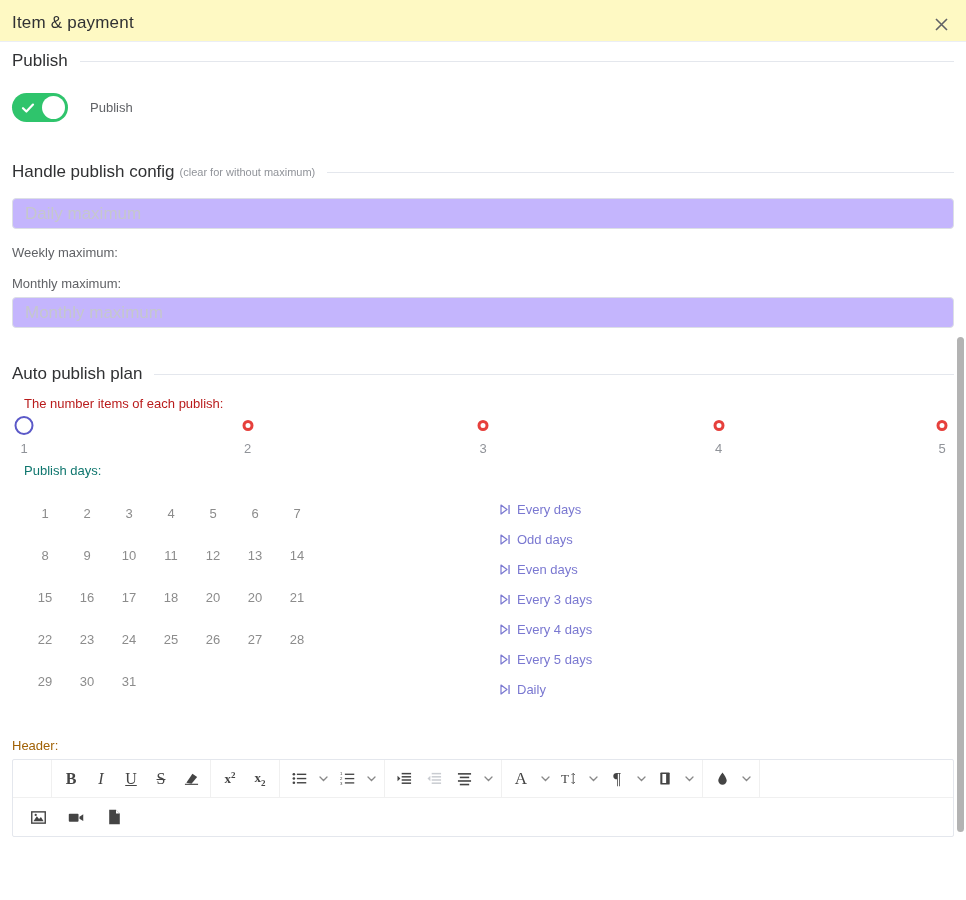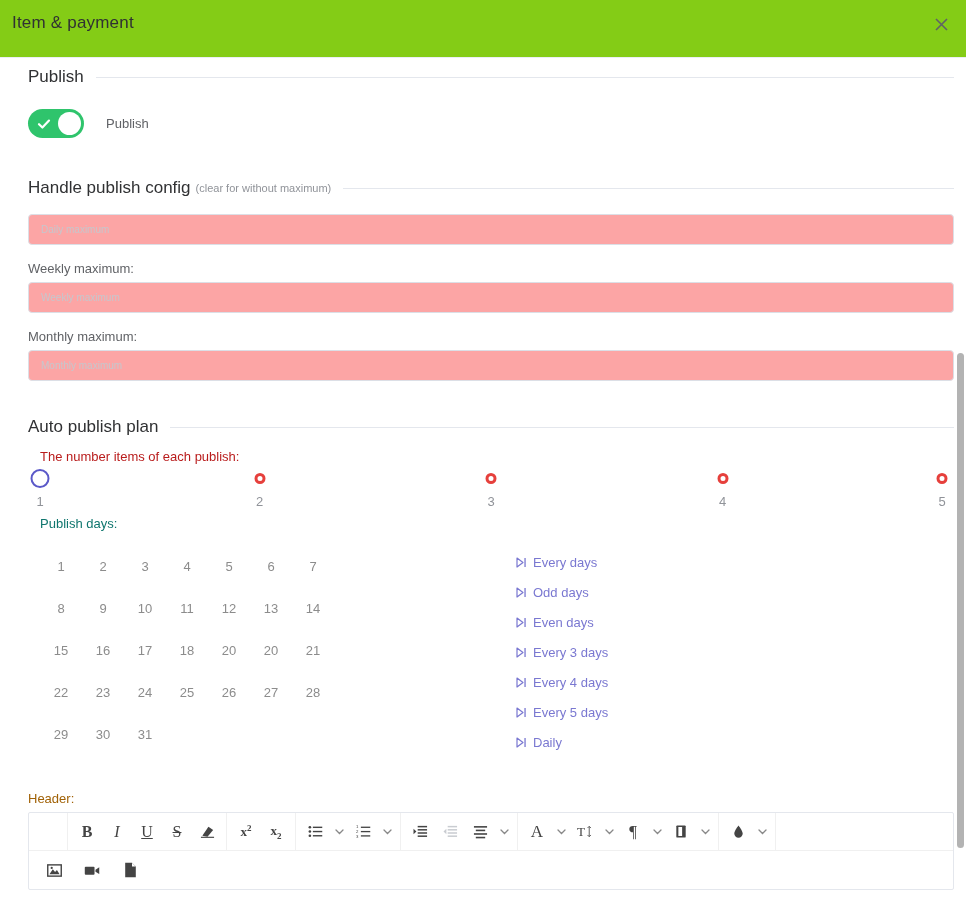--- a/index.html
+++ b/index.html
@@ -8,23 +8,23 @@
     width: 966px; height: 900px;
     background: #ffffff;
     font-family: "Liberation Sans", sans-serif;
     color: #303133;
     overflow: hidden;
   }
 
   
   .dlg-header {
     position: relative;
-    height: 58px;
+    height: 42px;
     border-bottom: 1px solid #ebeef5;
-    background: #84cc16;
+    background: #fef9c3;
   }
   .dlg-title {
     position: absolute;
     left: 12px; top: 13px;
     font-size: 17px;
     color: #303133;
     letter-spacing: .2px;
   }
   .dlg-close {
     position: absolute;
@@ -38,21 +38,20 @@
     background: none; border: none; padding: 0;
     font-family: "Liberation Sans", sans-serif;
   }
 
   
   .dlg-body {
     position: relative;
     height: 853px;
     overflow: hidden;
     padding: 0 12px 0 12px;
-    margin-left: 16px;
   }
 
   
   .sec {
     display: flex;
     align-items: center;
     margin: 0;
     padding: 0;
   }
   .sec-title {
@@ -112,24 +111,24 @@
     color: #606266;
     margin-bottom: 6px;
   }
   .txt-input {
     display: block;
     width: 100%;
     height: 31px;
     border: 1px solid #dcdfe6;
     border-radius: 4px;
     padding: 0 12px;
-    font-size: 10px;
+    font-size: 17px;
     color: #606266;
     font-family: "Liberation Sans", sans-serif;
-    background: #fca5a5;
+    background: #c4b5fd;
     outline: none;
   }
   .txt-input::placeholder { color: #c5c7cd; }
 
   
   .slider-label {
     font-size: 13px;
     color: #b91c1c;
     margin-left: 12px;
   }
@@ -315,21 +314,20 @@
     <span class="sec-sub">(clear for without maximum)</span>
     <span class="sec-line"></span>
   </div>
 
   <div style="margin-top:16px;">
     <input class="txt-input" type="text" placeholder="Daily maximum" style="">
   </div>
 
   <div style="margin-top:16px;">
     <div class="field-label">Weekly maximum:</div>
-    <input class="txt-input" type="text" placeholder="Weekly maximum" style="">
   </div>
 
   <div style="margin-top:16px;">
     <div class="field-label">Monthly maximum:</div>
     <input class="txt-input" type="text" placeholder="Monthly maximum" style="">
   </div>
 
   <div class="sec" style="margin-top:36px;">
     <span class="sec-title">Auto publish plan</span>
     <span class="sec-line"></span>

